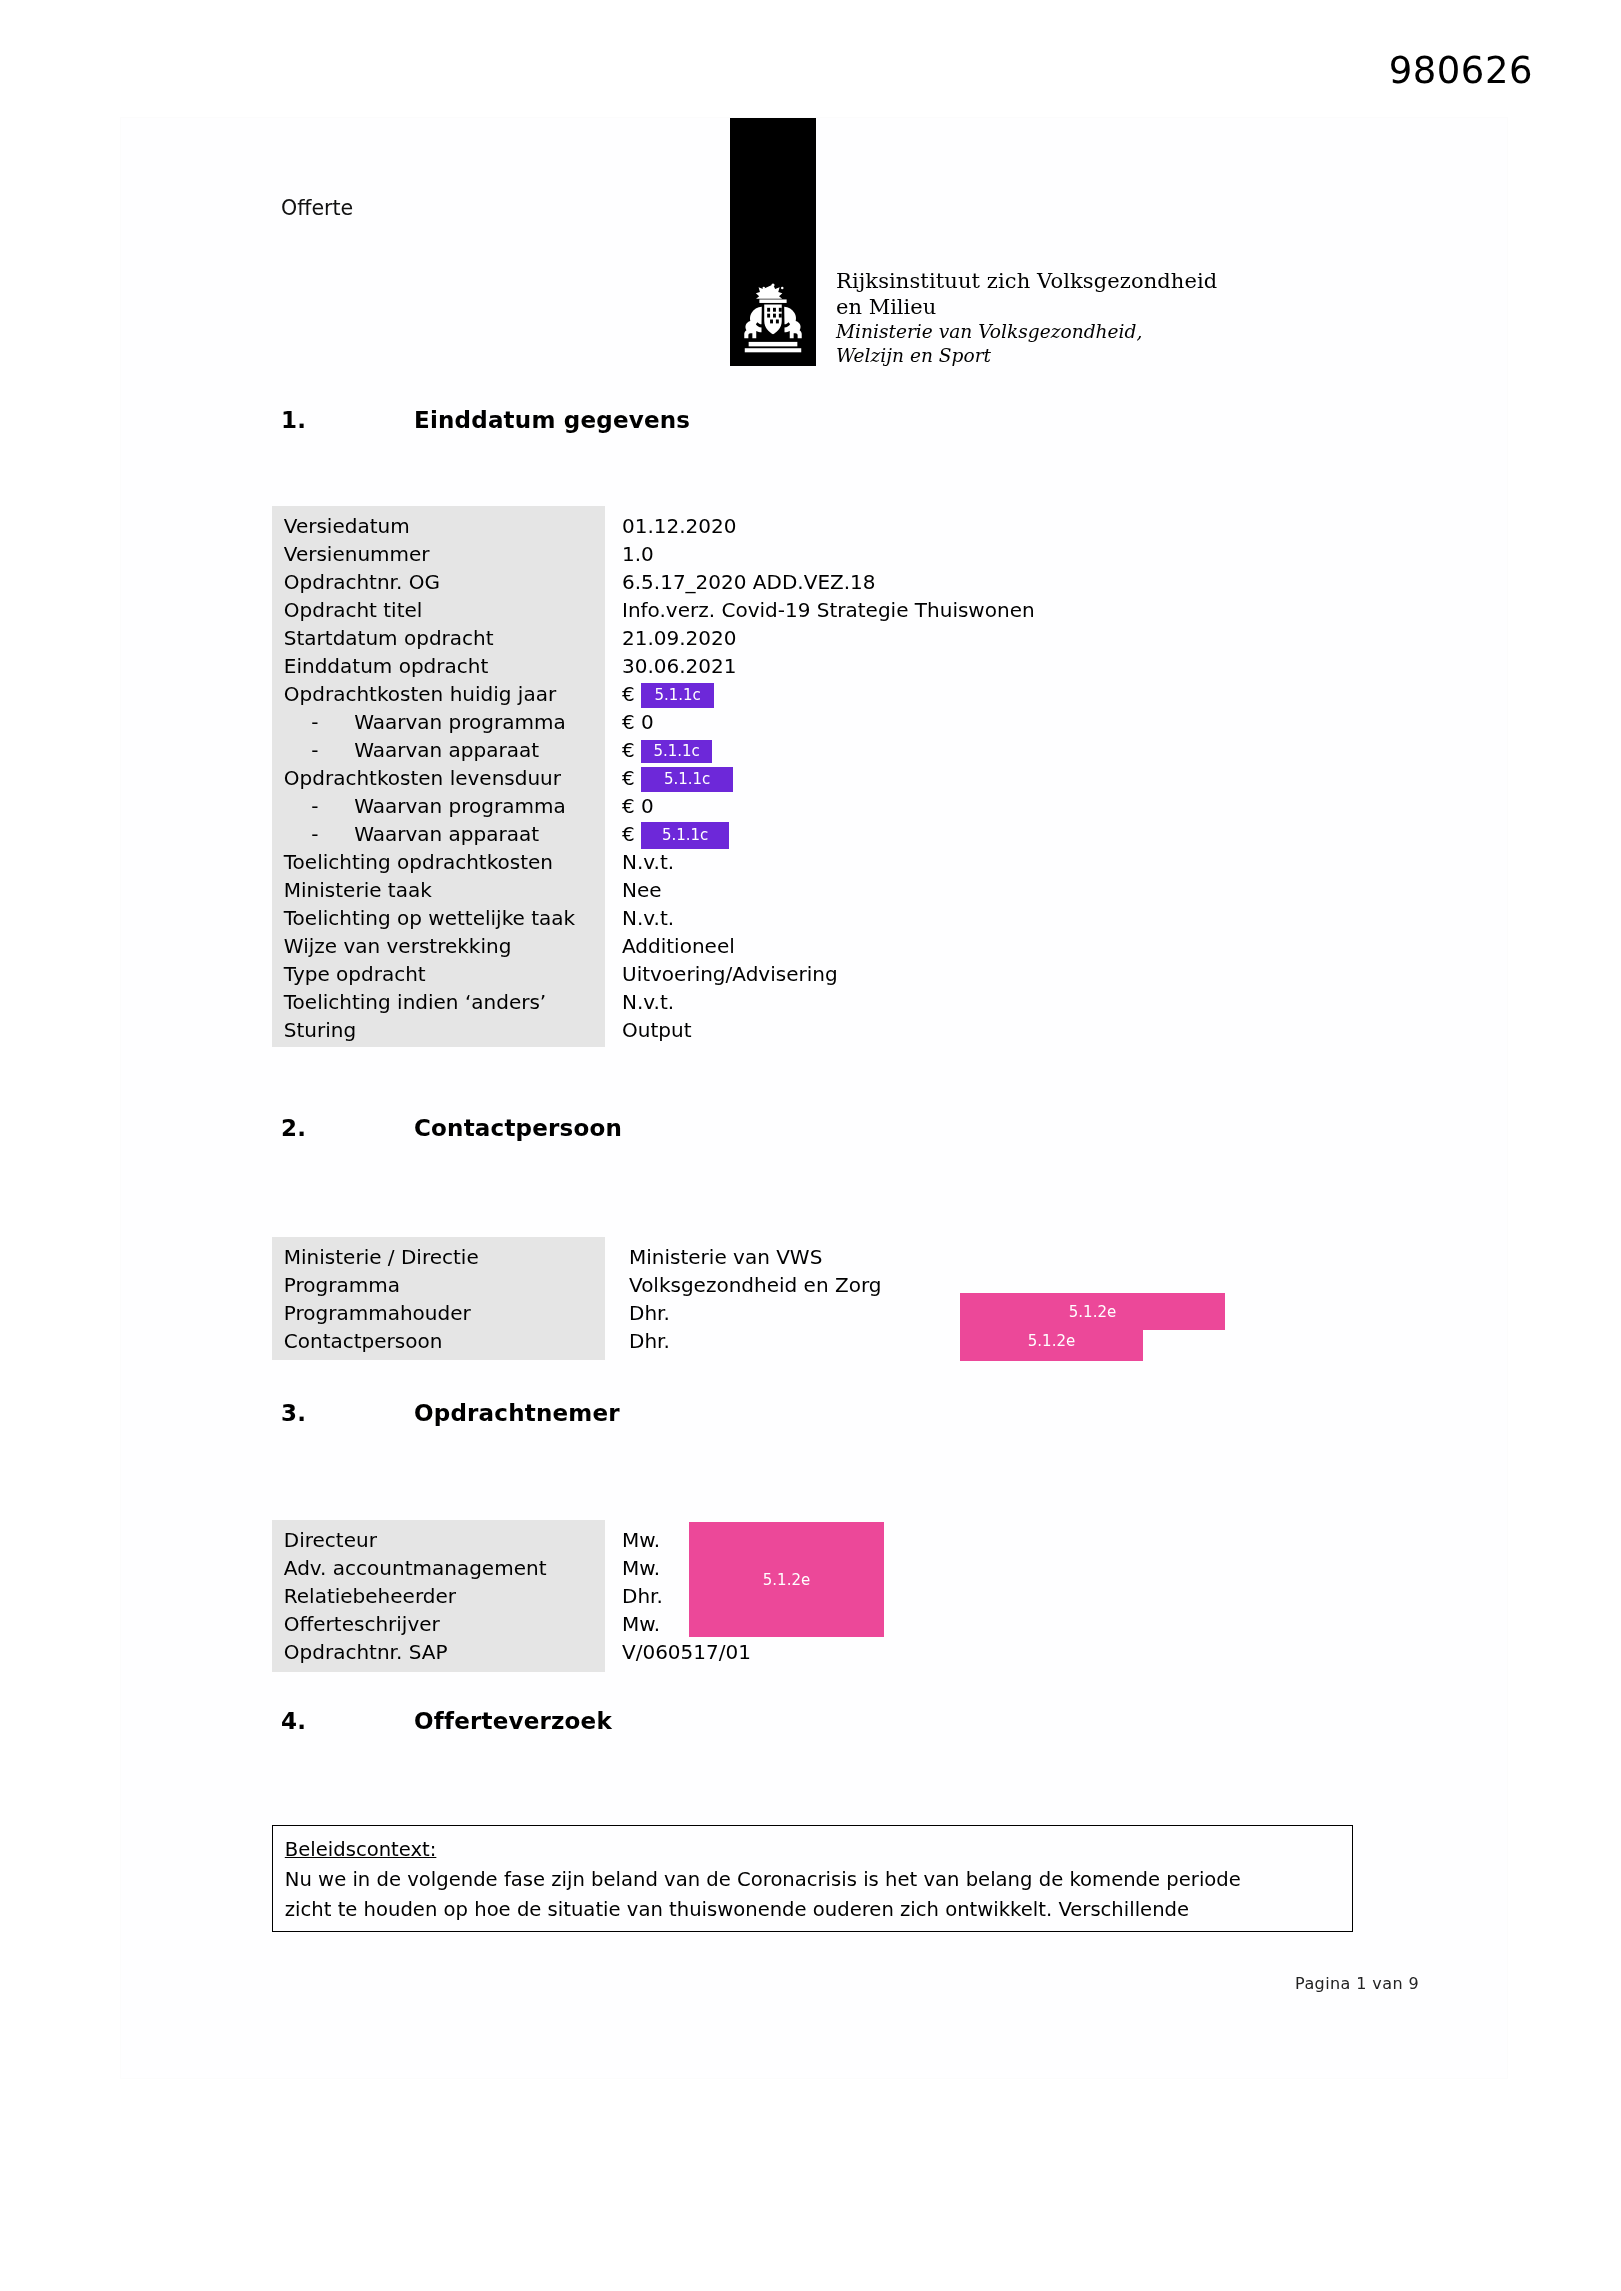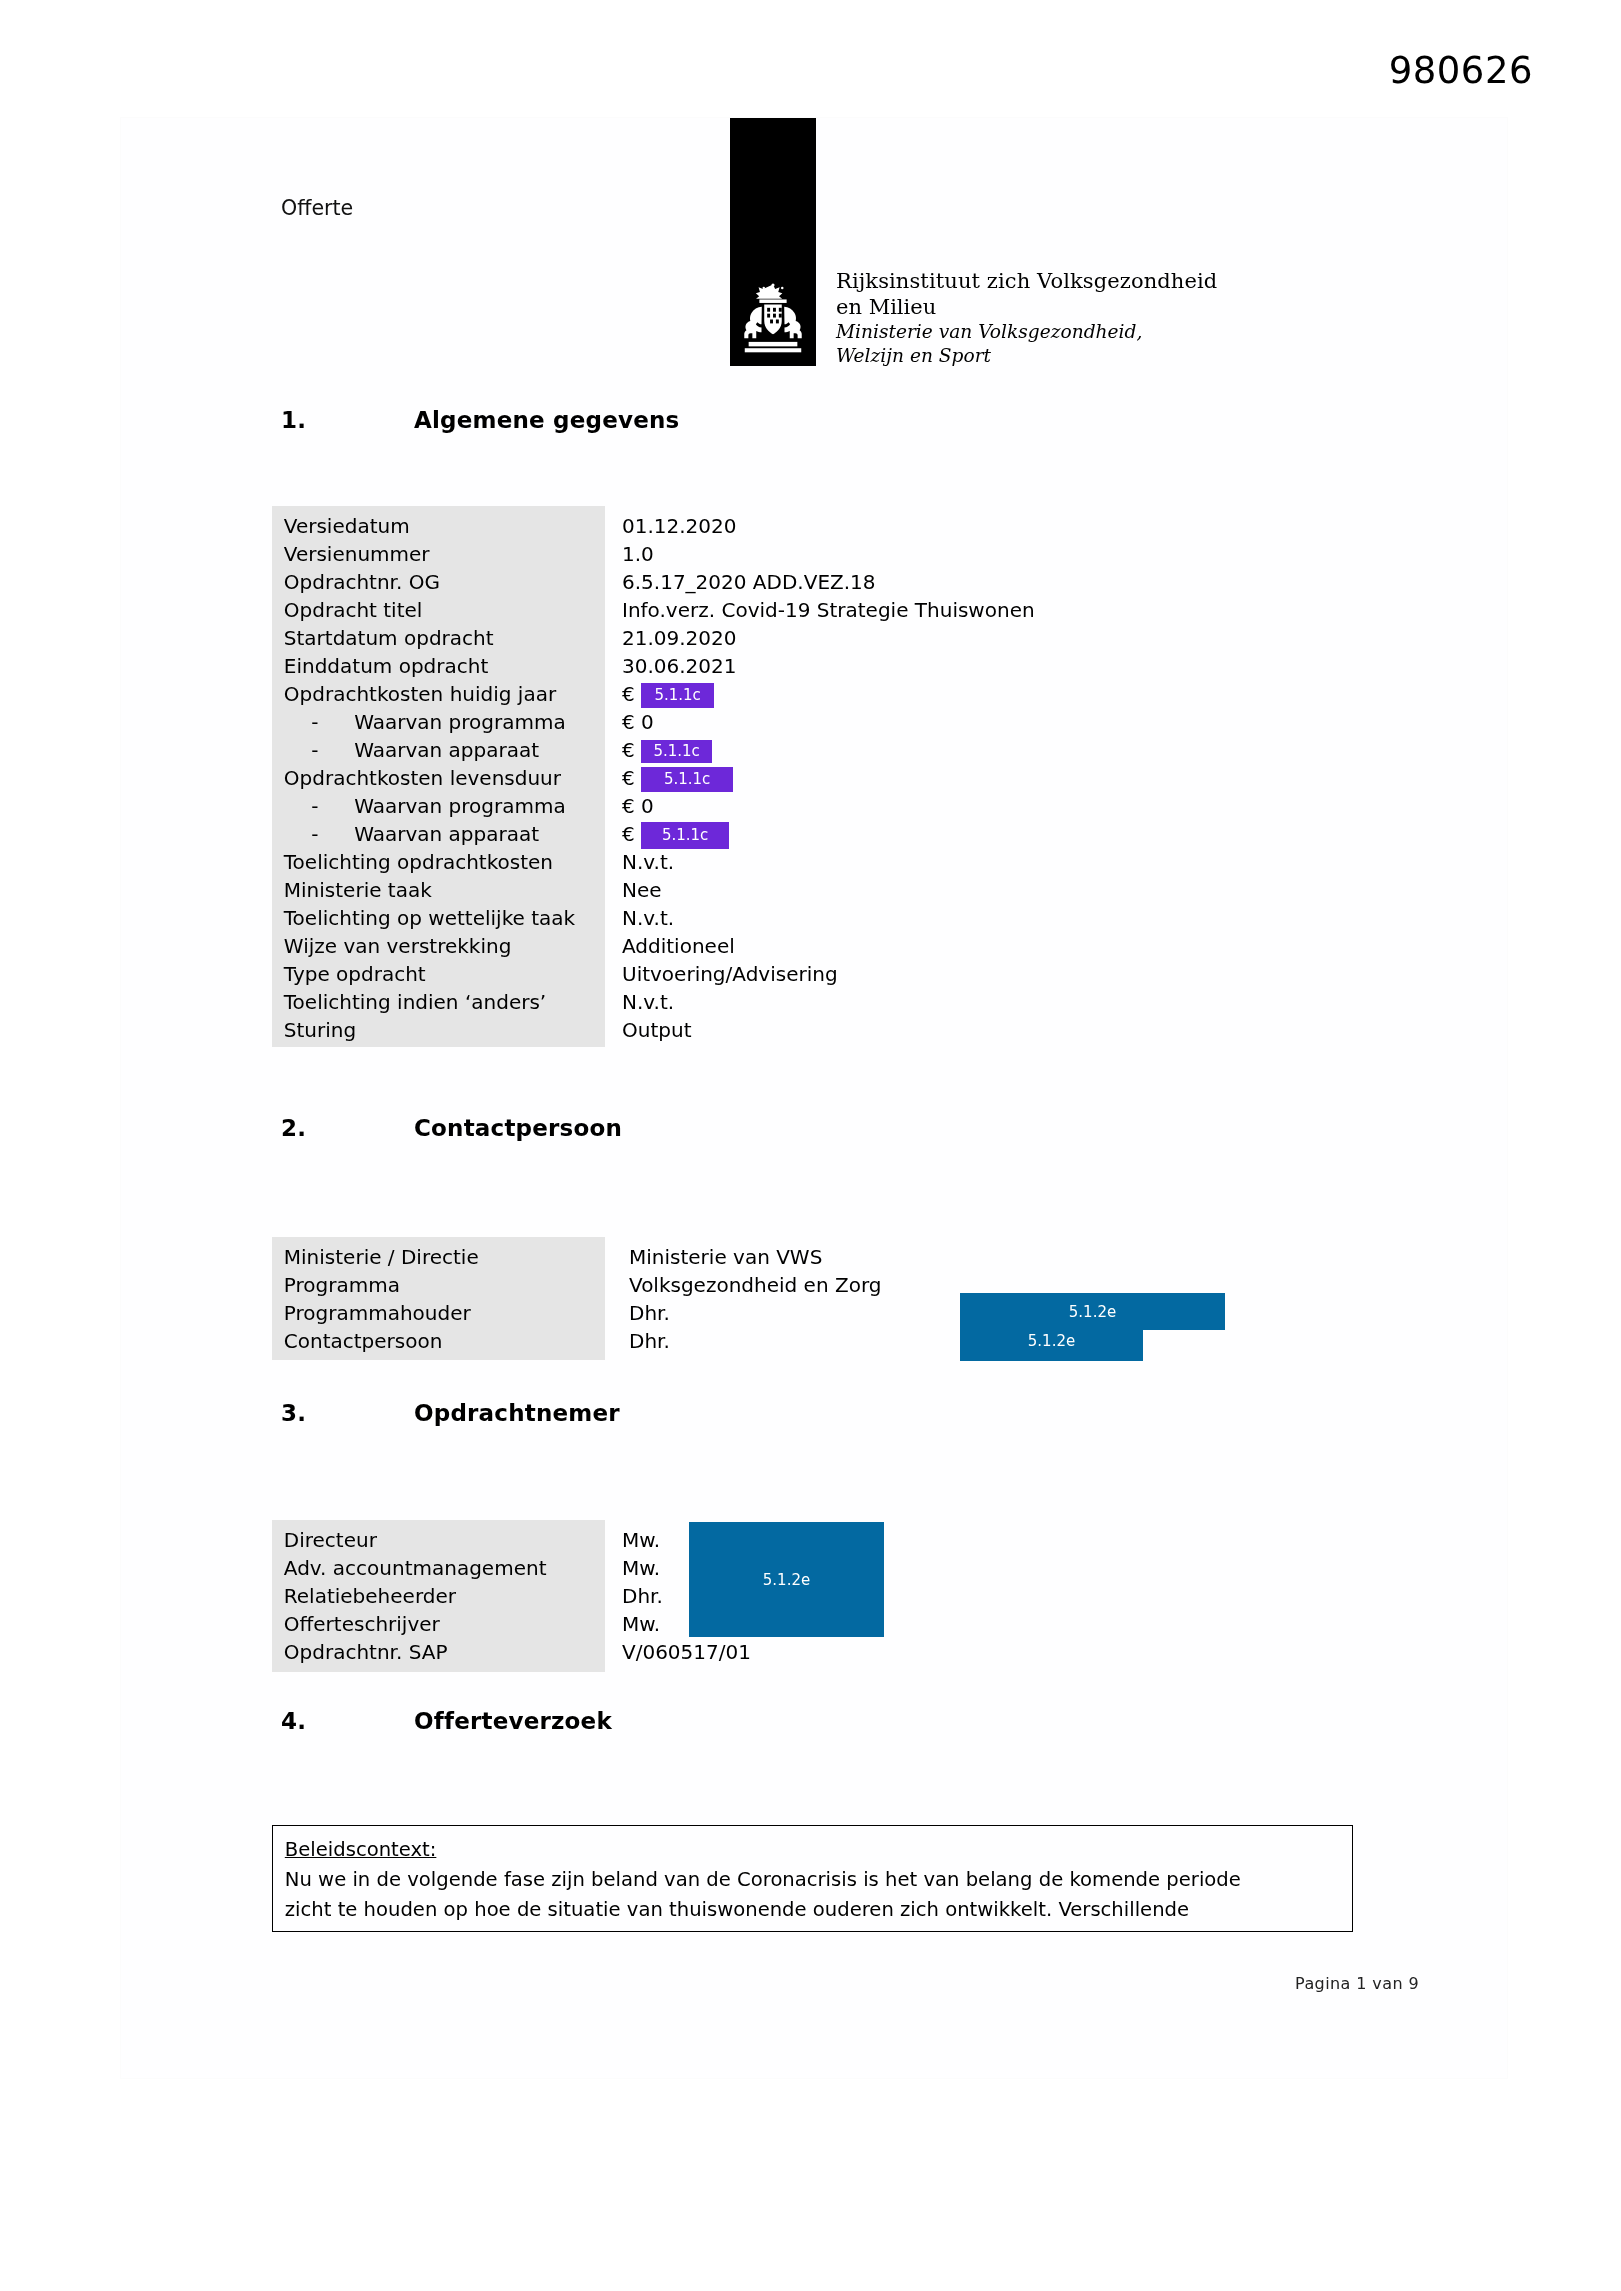--- a/index.html
+++ b/index.html
@@ -153,21 +153,21 @@
     background: #6d28d9;
     color: #ffffff;
     font-size: 15px;
     text-align: center;
     vertical-align: middle;
     line-height: 1;
     font-family: "DejaVu Sans", sans-serif;
   }
   .redact-abs {
     position: absolute;
-    background: #0369a1;
+    background: #ec4899;
     color: #ffffff;
     font-size: 15px;
     font-family: "DejaVu Sans", sans-serif;
     display: flex;
     align-items: center;
     justify-content: center;
   }
 
   
   .policy-box {
@@ -239,21 +239,21 @@
   </svg>
   <div class="logo-text">
     <div class="logo-line1">Rijksinstituut zich Volksgezondheid</div>
     <div class="logo-line2">en Milieu</div>
     <div class="logo-sub">Ministerie van Volksgezondheid,</div>
     <div class="logo-sub">Welzijn en Sport</div>
   </div>
 </div>
 
 <div class="section-head" style="top:407px;">
-  <span class="num">1.</span><span class="ttl">Algemene gegevens</span>
+  <span class="num">1.</span><span class="ttl">Einddatum gegevens</span>
 </div>
 
 <div class="info-table" id="tbl1" style="left:272px; top:506px; width:980px; height:508px;">
   <div class="labels" id="tbl1-labels" style="width:333px; height:541px;">
       <div class="row">Versiedatum</div>
       <div class="row">Versienummer</div>
       <div class="row">Opdrachtnr. OG</div>
       <div class="row">Opdracht titel</div>
       <div class="row">Startdatum opdracht</div>
       <div class="row">Einddatum opdracht</div>

